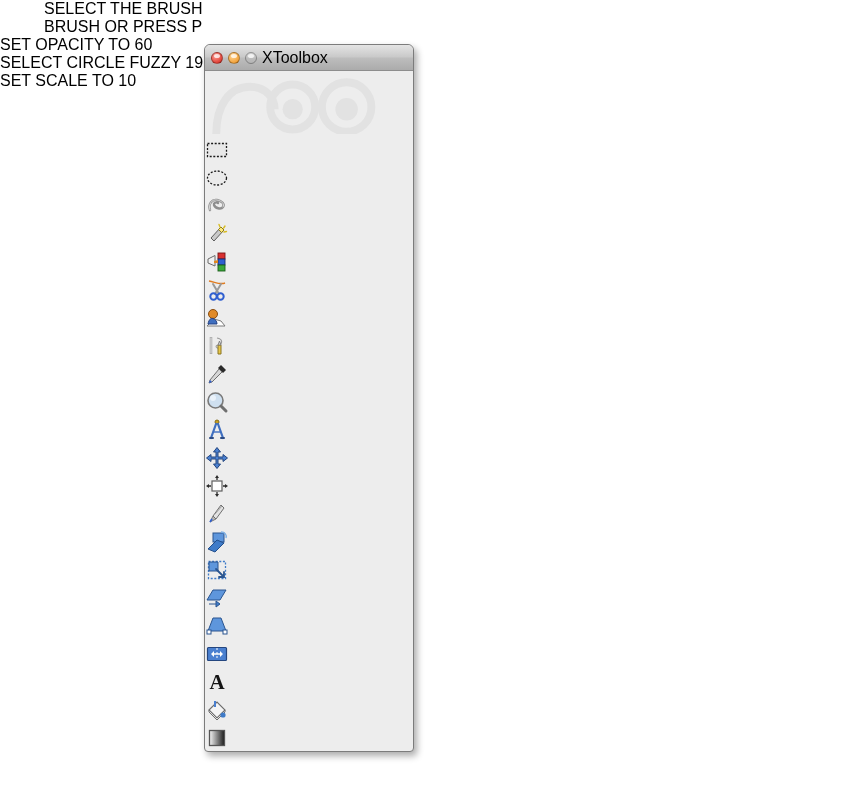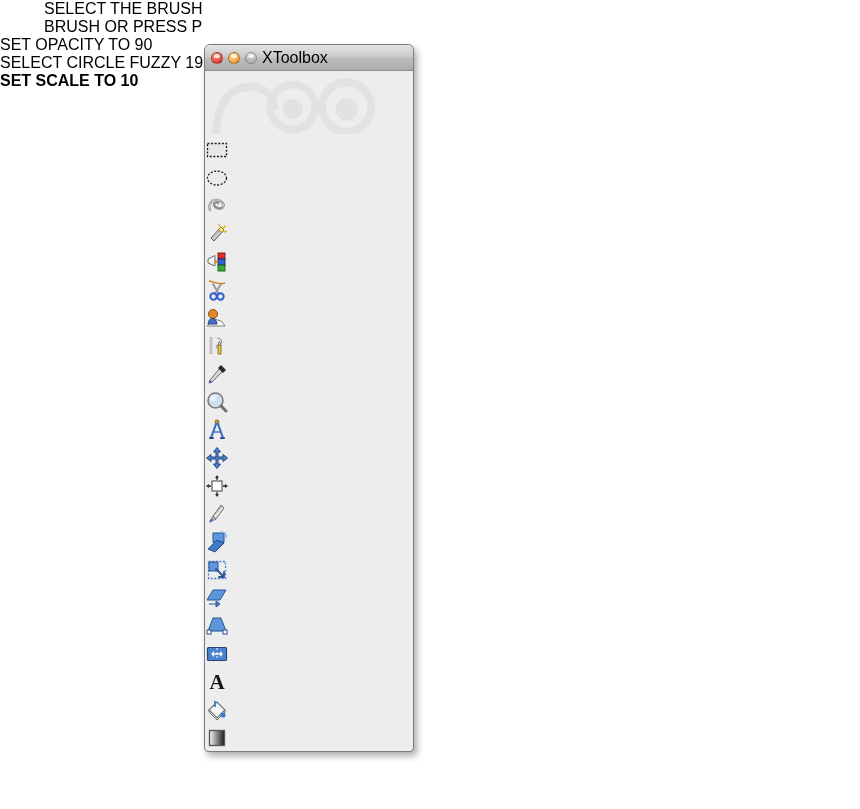--- a/index.html
+++ b/index.html
@@ -333,19 +333,19 @@
     
     
   </div>
 
 </div>
 
 <div class="leader" style="left:409px; top:216px; width:34px;"></div>
 <div class="annot" style="left:448px; top:206px;margin-left:44px;"><span>SELECT THE BRUSH</span><br><span>BRUSH OR PRESS P</span></div>
 
 <div class="leader" style="left:409px; top:413px; width:34px;"></div>
-<div class="annot" style="left:448px; top:403px;"><span>SET OPACITY TO 90</span></div>
+<div class="annot" style="left:448px; top:403px;"><span>SET OPACITY TO 60</span></div>
 
 <div class="leader" style="left:398px; top:442px; width:45px;"></div>
 <div class="annot" style="left:448px; top:432px;"><span>SELECT CIRCLE FUZZY 19 BRUSH</span></div>
 
 <div class="leader" style="left:398px; top:471px; width:45px;"></div>
-<div class="annot" style="left:448px; top:461px;font-weight:bold;"><span>SET SCALE TO 10</span></div>
+<div class="annot" style="left:448px; top:461px;"><span>SET SCALE TO 10</span></div>
 
 </body></html>

